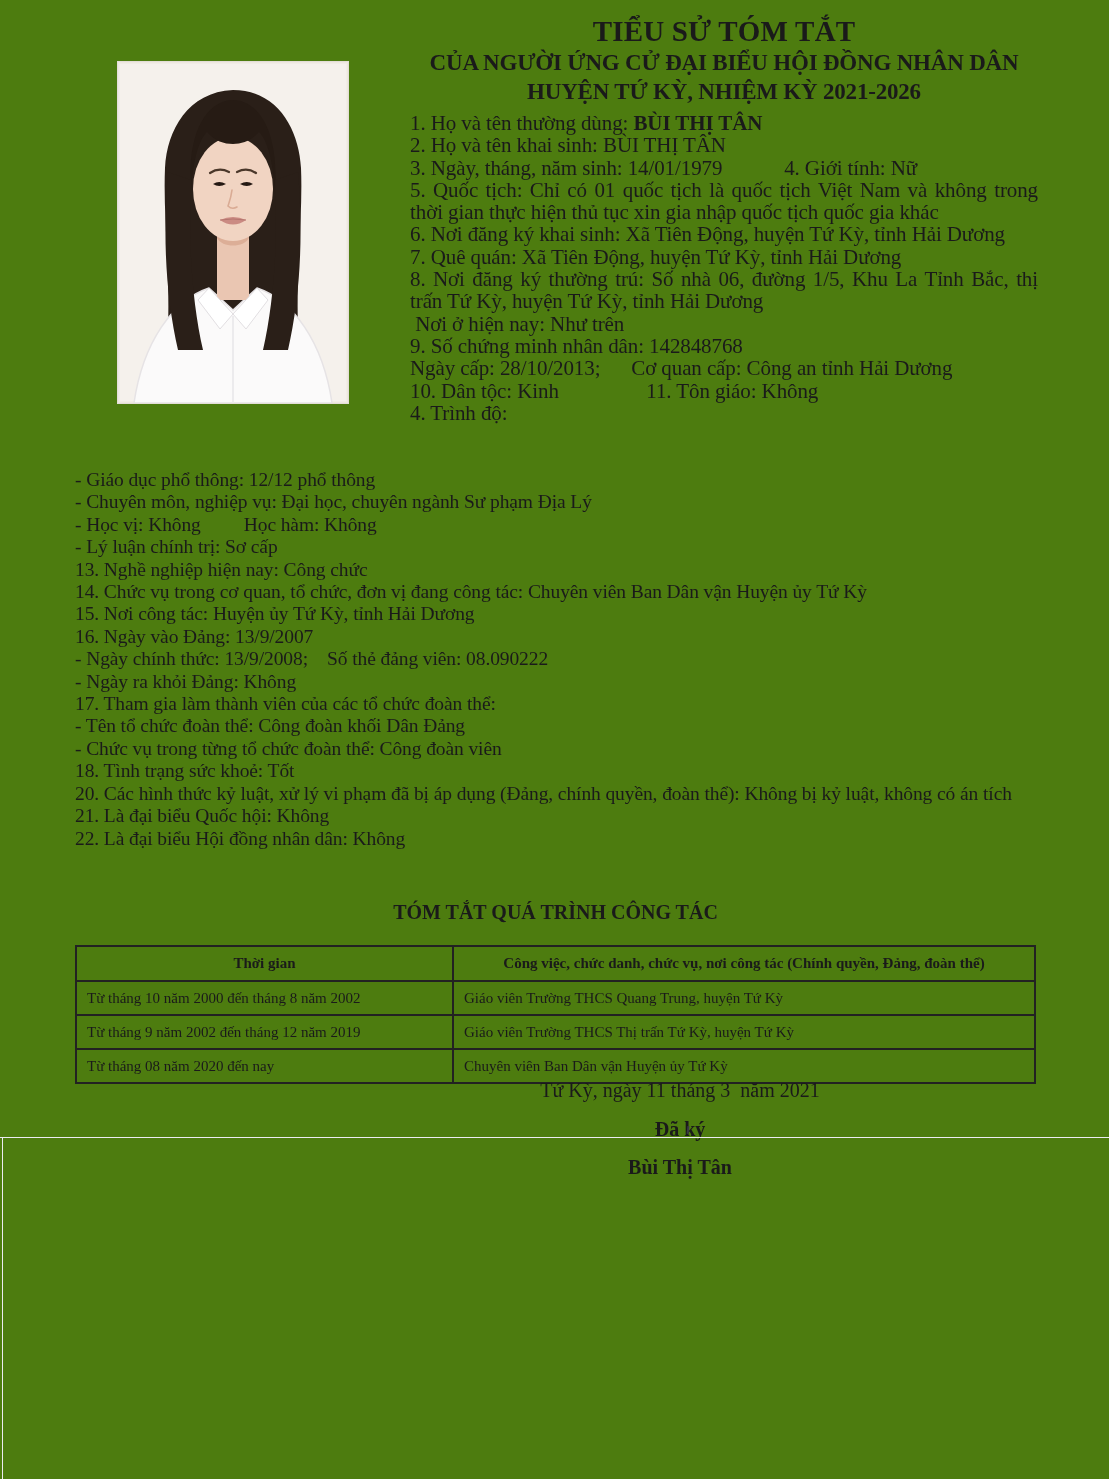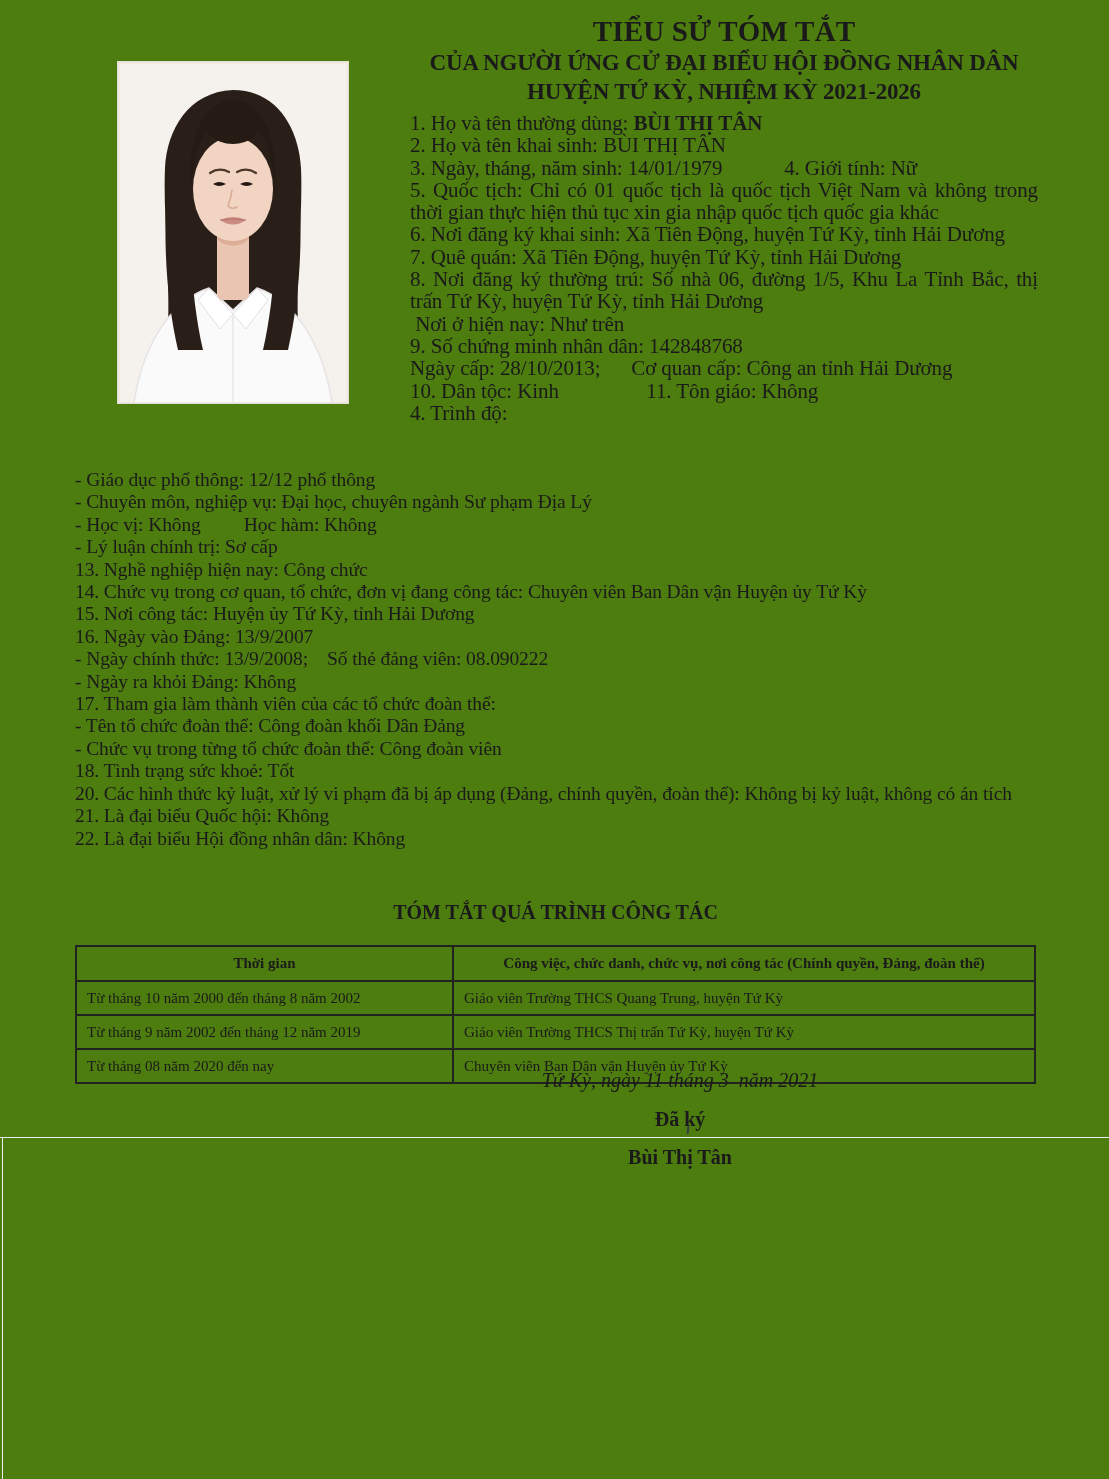--- a/index.html
+++ b/index.html
@@ -79,21 +79,21 @@
   table.work-table .c1{width:355px;}
   
   .signature{
     position:absolute;
     left:420px; top:1069px;
     width:520px;
     text-align:center;
     font-size:20px;
     line-height:22.5px;
   }
-  .sig-date{font-style:italic;}
+  .sig-date{margin-top:10px;}
   .sig-signed,.sig-name{font-weight:bold;margin-top:16px;}
   
   .speck{
     position:absolute;
     left:687px; top:1126px;
     width:2px; height:8px;
     background:#3a3a44;
     transform:rotate(6deg);
   }
   .scan-line-h{

